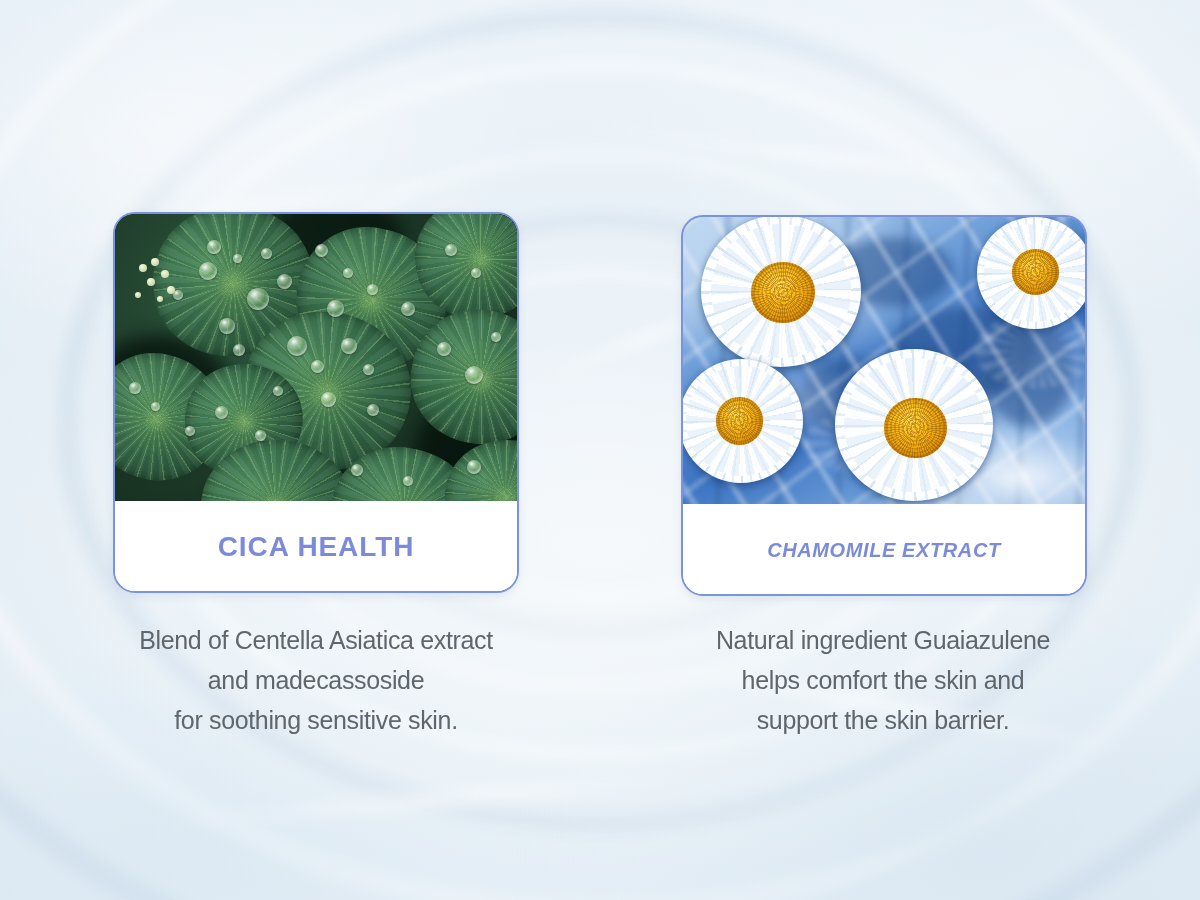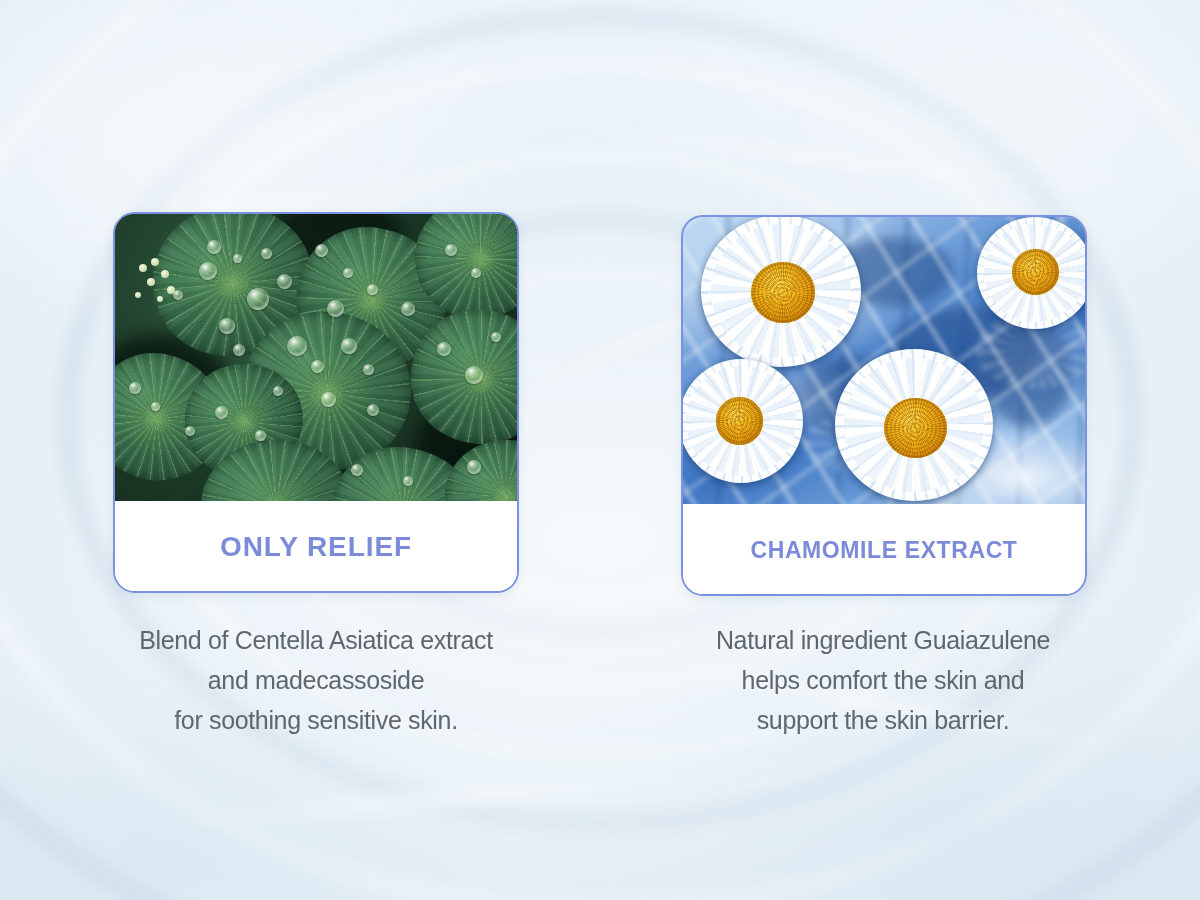--- a/index.html
+++ b/index.html
@@ -98,21 +98,21 @@
     background:#fff;
     display:flex; align-items:center; justify-content:center;
   }
   .card-label {
     font-size:28px;
     font-weight:bold;
     letter-spacing:.9px;
     color:#7b8bda;
     white-space:nowrap;
   }
-  .card.right .card-label { font-size:23px; letter-spacing:.6px; }
+  .card.right .card-label { font-size:20px; letter-spacing:.6px;font-style:italic; }
 
   
   .leafscene { position:absolute; inset:0; background:#16301f; }
   .leafscene .bg {
     position:absolute; inset:0;
     background:
       radial-gradient(circle at 30% 30%, #2f5a40 0%, #1d3a28 48%, #112419 100%),
       #14281c;
   }
   .leafscene .shadowblob {
@@ -343,21 +343,21 @@
           <div class="drop" style="left:36px;  top:188px; width:9px;  height:9px;"></div>
           <div class="drop" style="left:100px; top:192px; width:13px; height:13px;"></div>
           <div class="drop" style="left:70px;  top:212px; width:10px; height:10px;"></div>
           <div class="drop" style="left:140px; top:216px; width:11px; height:11px;"></div>
           <div class="drop" style="left:236px; top:250px; width:12px; height:12px;"></div>
           <div class="drop" style="left:288px; top:262px; width:10px; height:10px;"></div>
           <div class="drop" style="left:352px; top:246px; width:14px; height:14px;"></div>
         </div>
       </div>
       <div class="card-label-wrap">
-        <div class="card-label">ONLY RELIEF</div>
+        <div class="card-label">CICA HEALTH</div>
       </div>
     </div>
 
     <div class="card right">
       <div class="card-media">
         <div class="waterscene">
           <div class="wbg"></div>
           <div class="darkblob" style="left:150px; top:20px;  width:120px; height:70px;"></div>
           <div class="darkblob" style="left:206px; top:90px;  width:150px; height:90px;"></div>
           <div class="darkblob" style="left:118px; top:140px; width:110px; height:80px;"></div>

